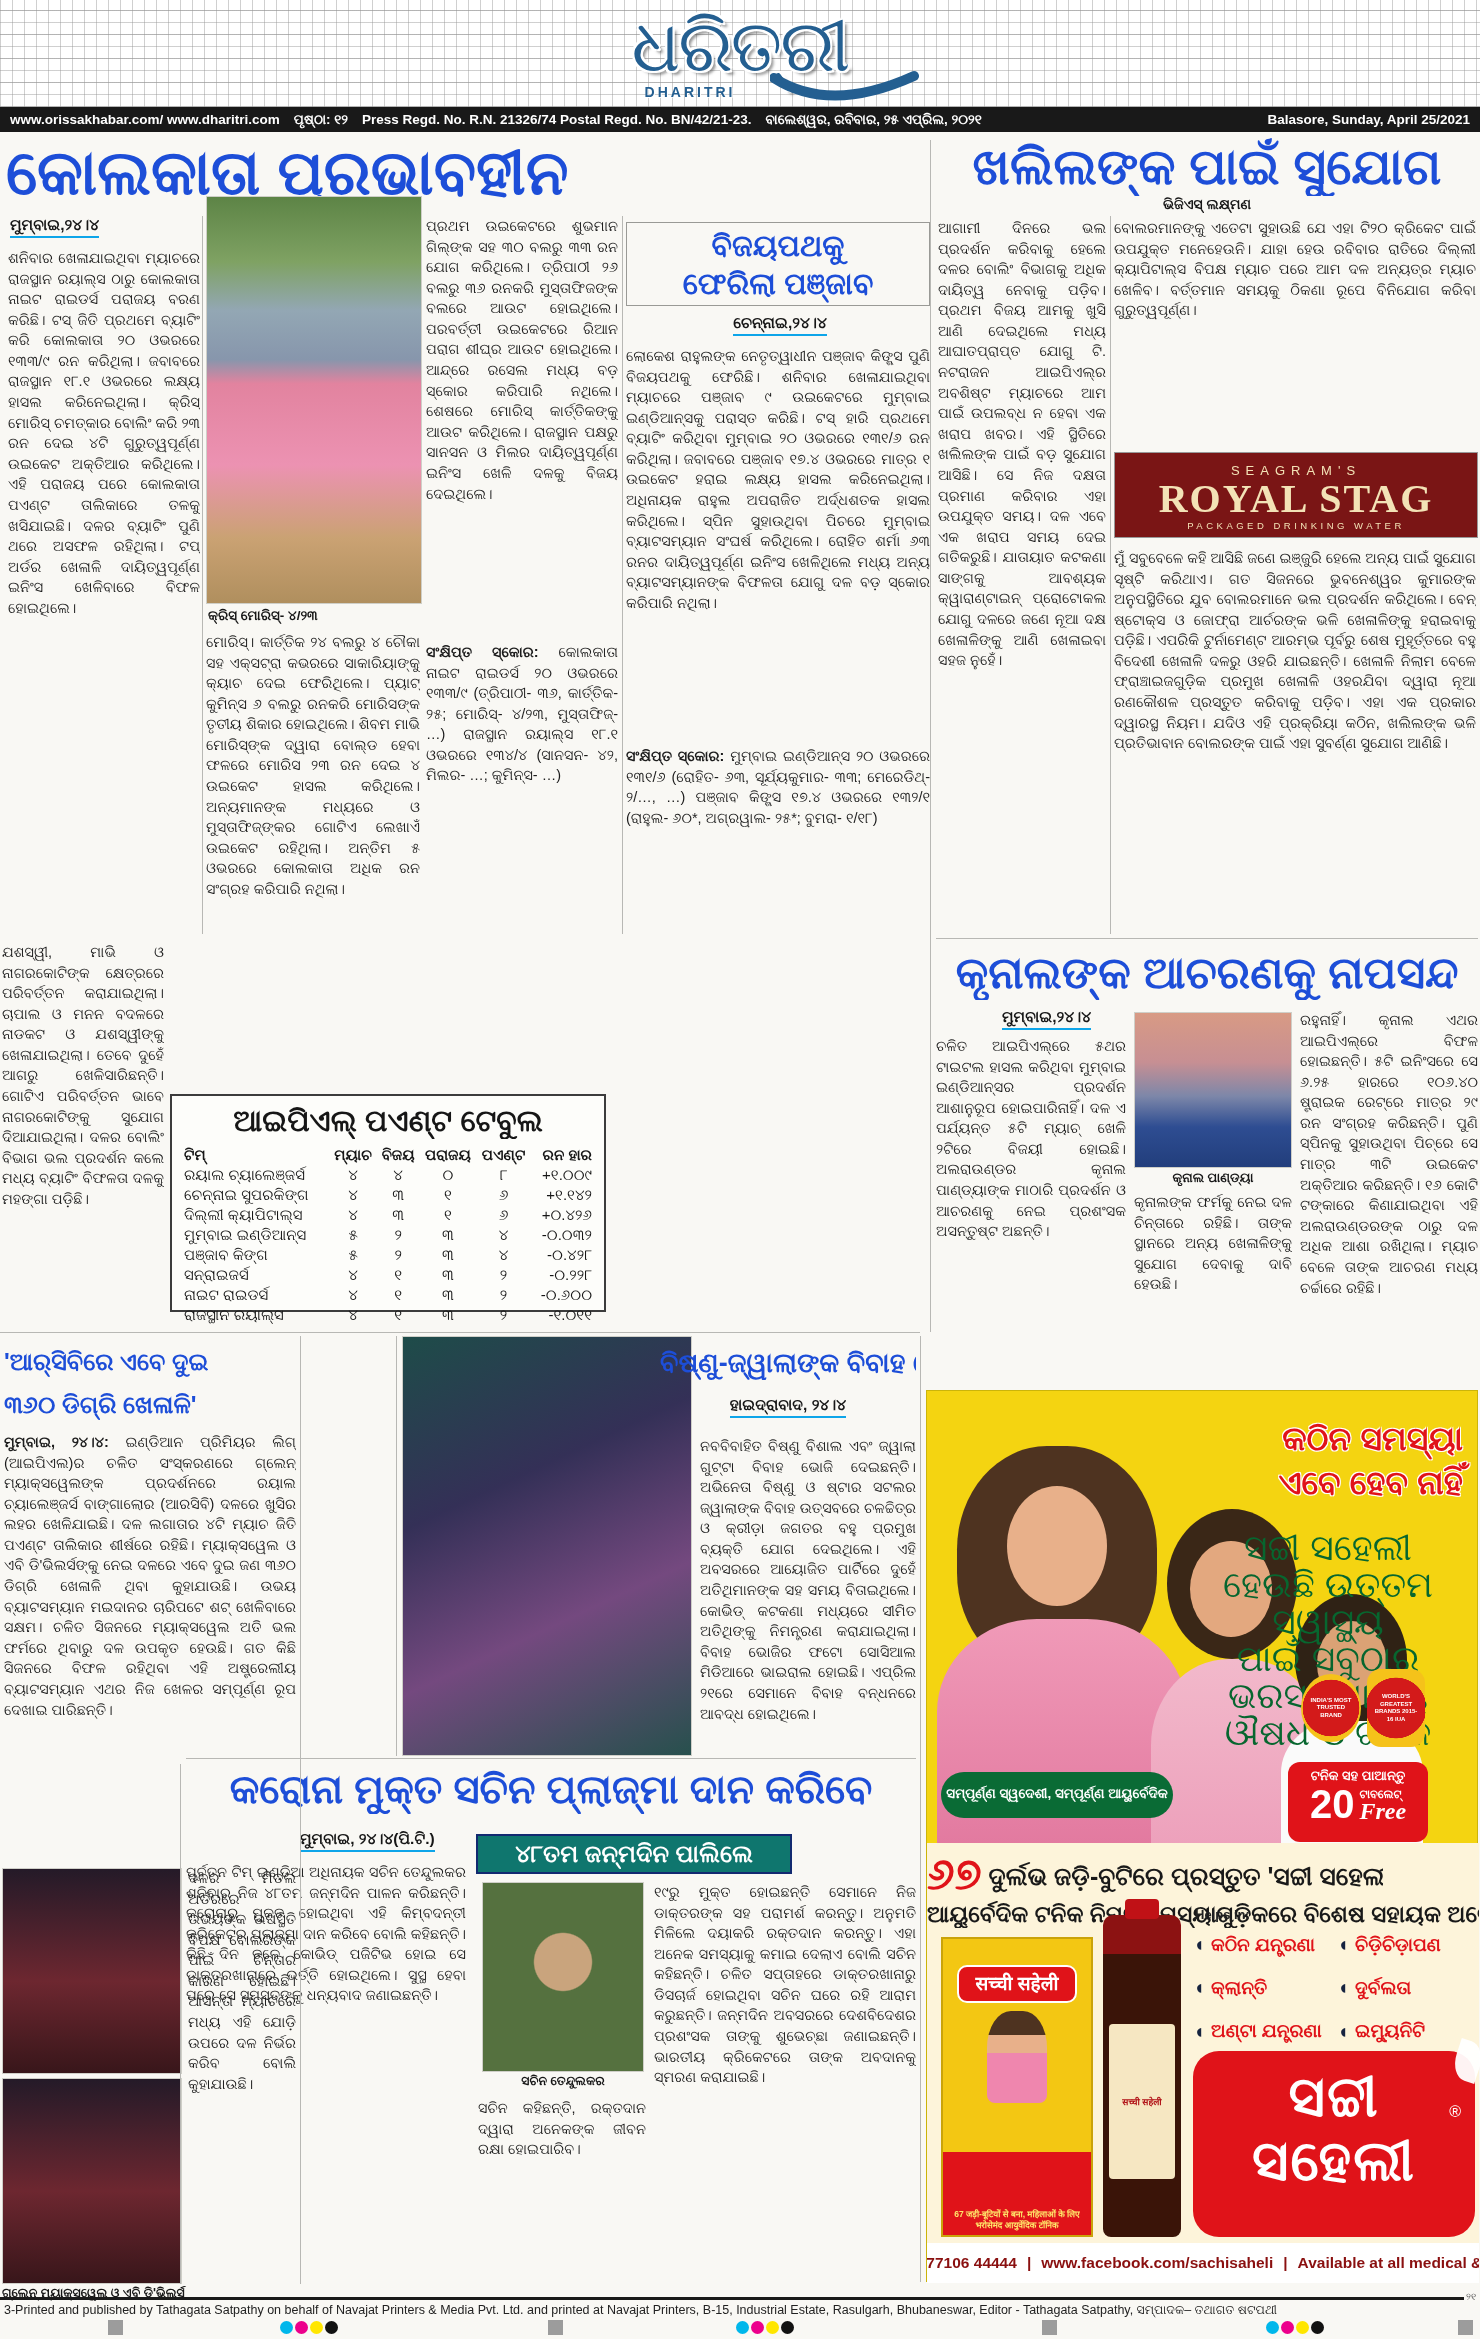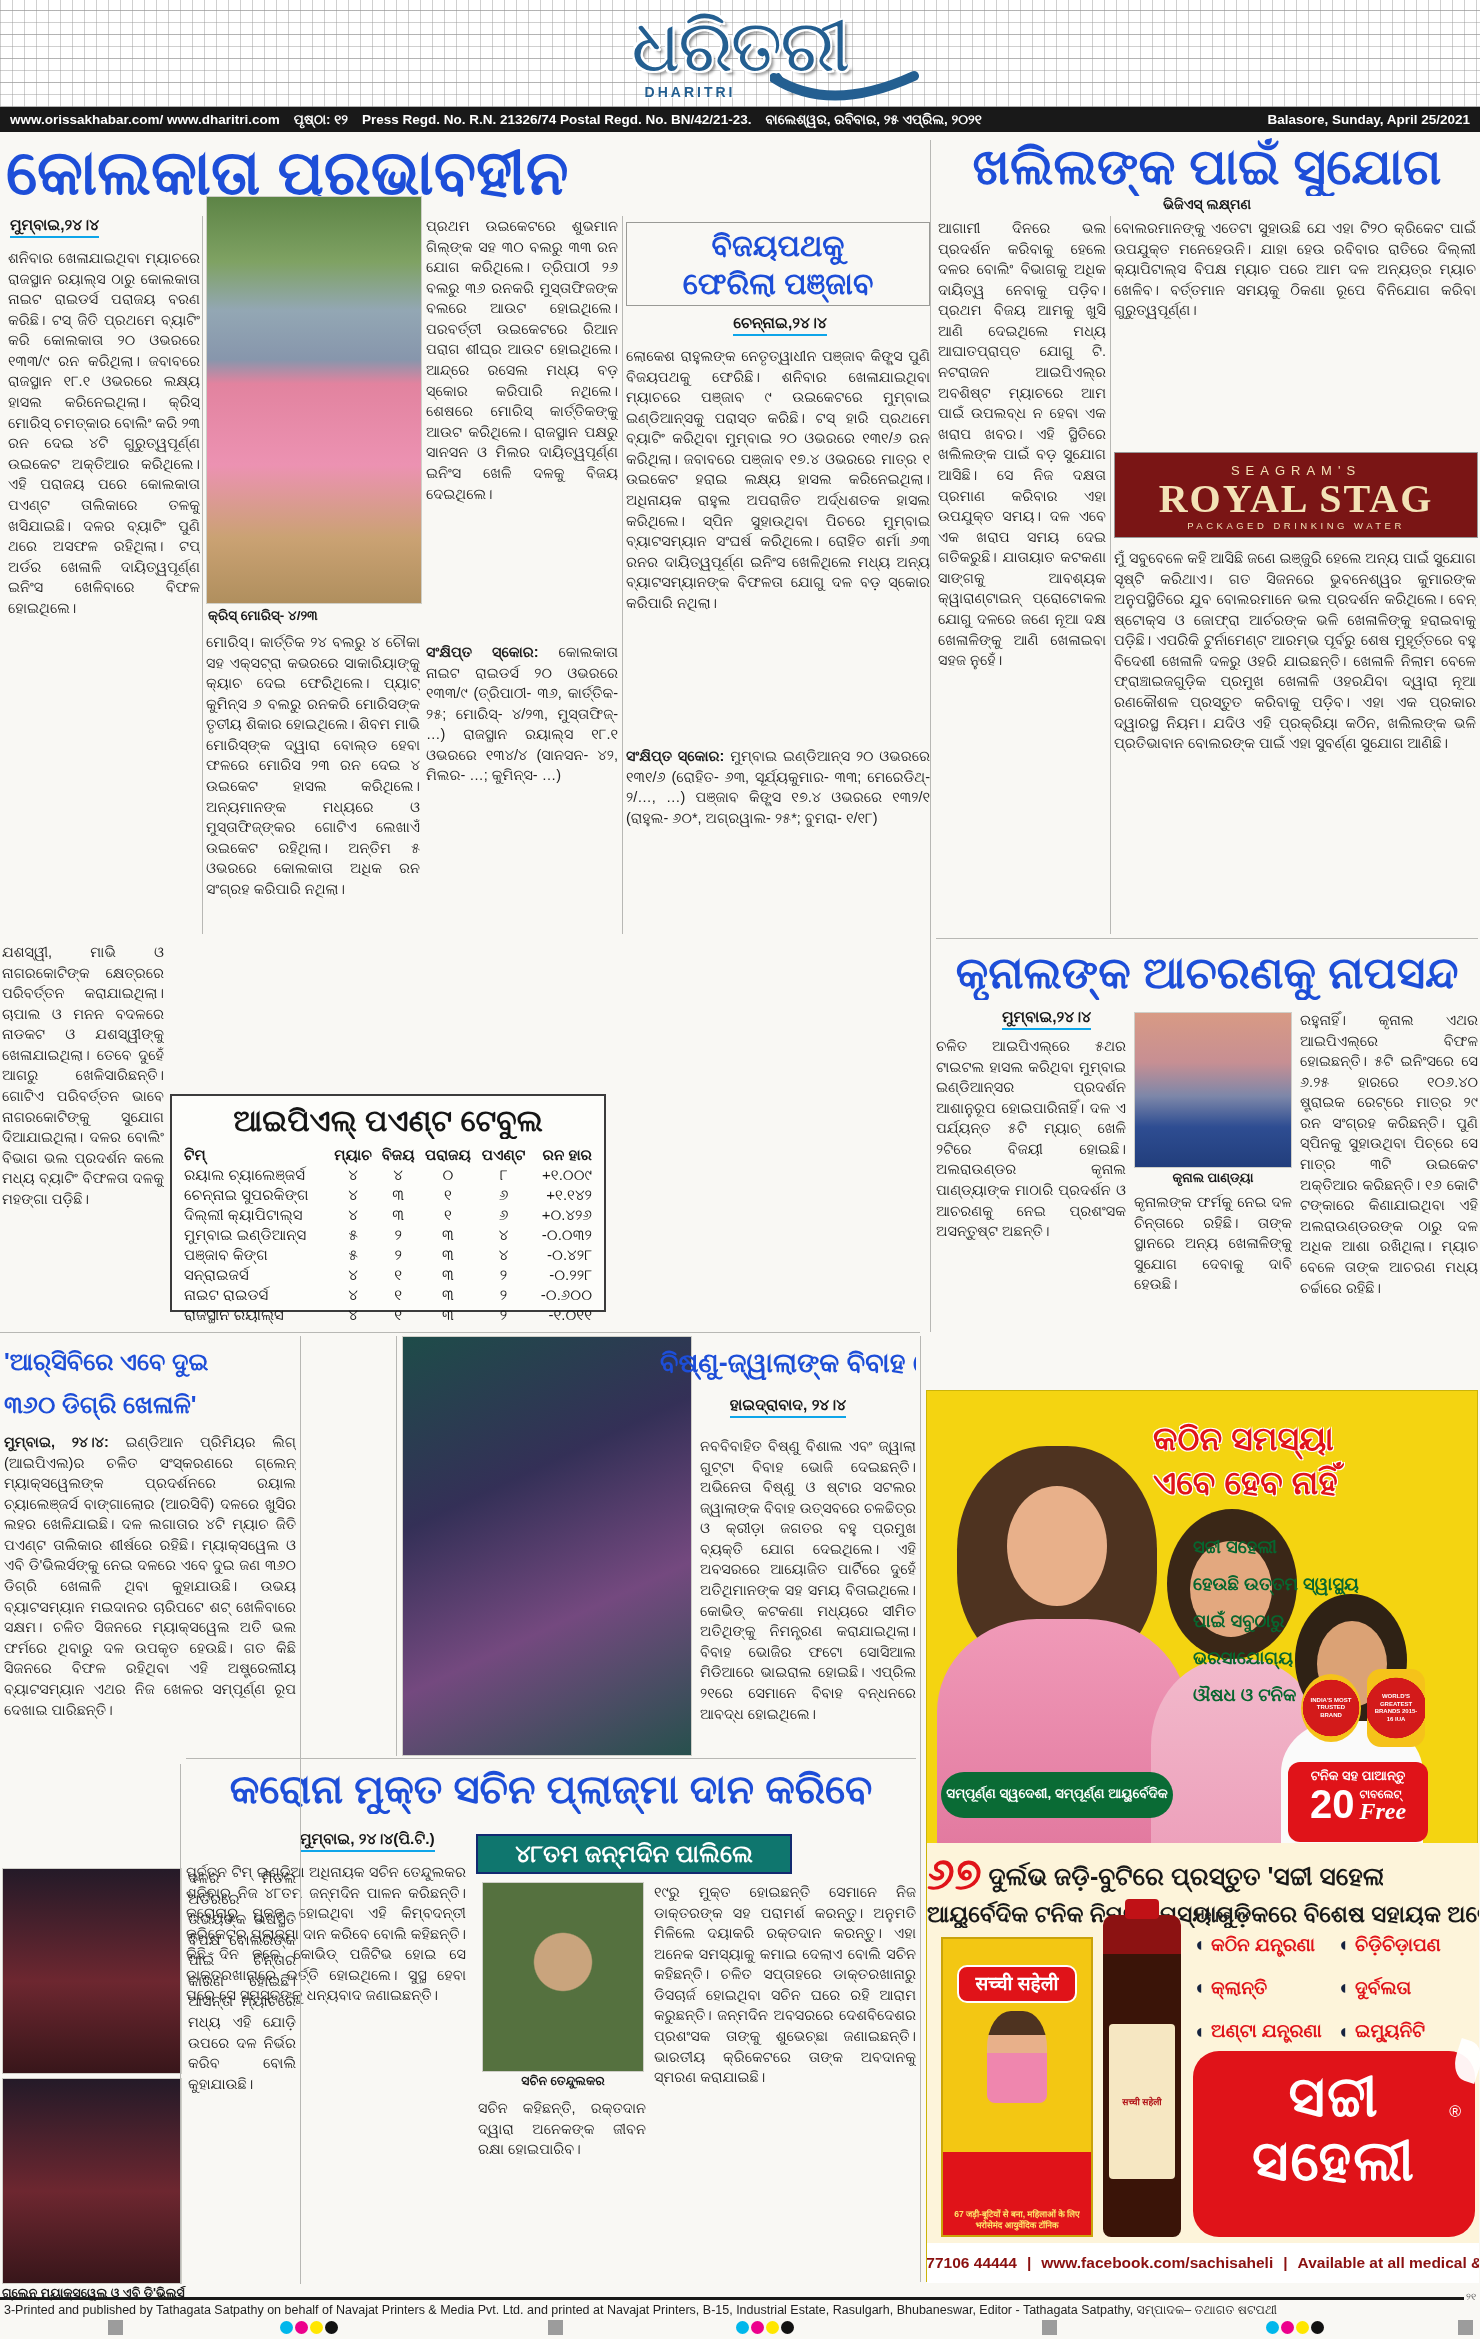--- a/index.html
+++ b/index.html
@@ -48,23 +48,23 @@
   
   #royal-stag{background:#7a1515;color:#f3e2b6;text-align:center;border:1px solid #999;box-sizing:border-box;}
   #rs-brand{font-size:13px;letter-spacing:6px;margin-top:10px;}
   #rs-name{font-family:"Liberation Serif","DejaVu Serif",serif;font-size:40px;font-weight:bold;letter-spacing:2px;line-height:42px;}
   #rs-tag{font-size:9.5px;letter-spacing:3.5px;}
   
   #sachin-badge{background:#0f766e;border:2px solid #122a70;color:#fff;text-align:center;font-weight:bold;font-size:24px;line-height:36px;box-sizing:border-box;white-space:nowrap;overflow:hidden;}
   
   #sakhi{background:#f4d411;border:1px solid #cbb40a;box-sizing:border-box;}
   .fig{position:absolute;}
-  #sk-head{right:14px;top:26px;width:310px;text-align:left;color:#e01319;font-weight:bold;font-size:33px;line-height:44px;white-space:nowrap;
+  #sk-head{right:14px;top:26px;width:310px;text-align:right;color:#e01319;font-weight:bold;font-size:33px;line-height:44px;white-space:nowrap;
      text-shadow:1px 1px 0 #fff,-1px -1px 0 #fff,1px -1px 0 #fff,-1px 1px 0 #fff;}
-  #sk-green{right:14px;top:138px;width:270px;text-align:left;color:#07662f;font-weight:bold;font-size:18px;line-height:37px;}
+  #sk-green{right:14px;top:138px;width:270px;text-align:center;color:#07662f;font-weight:normal;font-size:36px;line-height:37px;}
   .sk-badge{border-radius:50%;background:radial-gradient(circle,#d31a1a 0 62%,#f5c21a 63% 100%);color:#fff;text-align:center;
      font-size:6px;font-weight:bold;line-height:1.25;display:flex;align-items:center;justify-content:center;padding:6px;box-sizing:border-box;}
   #sk-greenbox{background:#0a6b35;border-radius:24px;color:#fff;font-weight:bold;font-size:13.5px;text-align:center;line-height:44px;white-space:nowrap;overflow:hidden;}
   #sk-offer{background:#e01319;border-radius:12px;color:#fff;text-align:center;padding-top:6px;box-sizing:border-box;}
   #sk-offer .o1{font-size:13px;font-weight:bold;}
   #sk-offer .row{display:flex;justify-content:center;align-items:center;gap:5px;}
   #sk-offer .num{font-size:40px;font-weight:bold;line-height:40px;}
   #sk-offer .o2{font-size:11.5px;font-weight:bold;text-align:left;}
   #sk-offer .fr{font-family:"Liberation Serif","DejaVu Serif",serif;font-style:italic;font-weight:bold;font-size:24px;line-height:20px;}
   #sk-cream{background:#fdf4da;}

